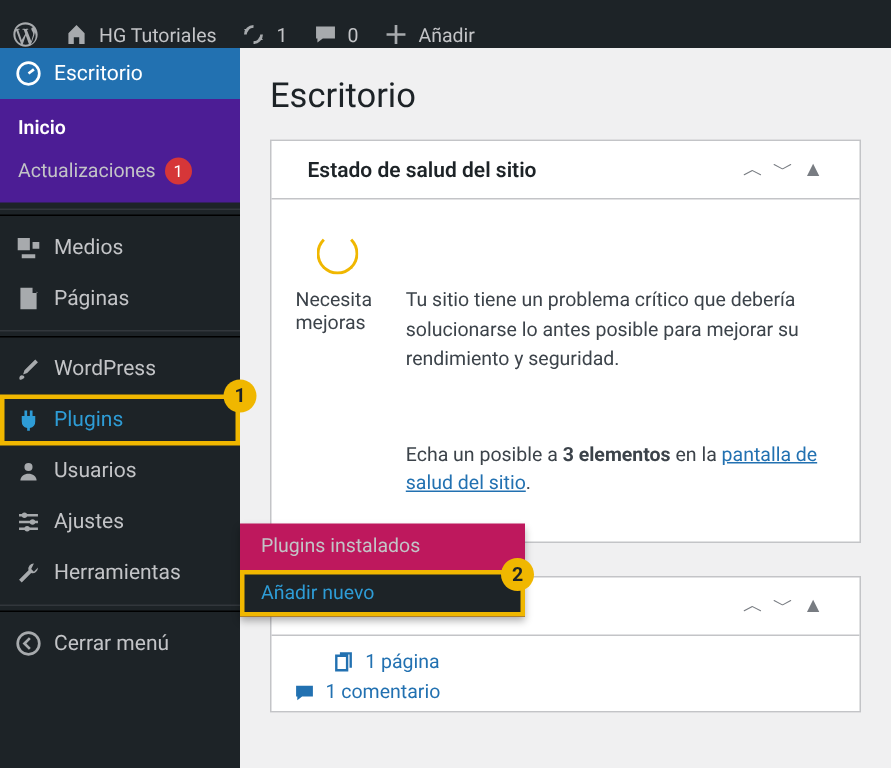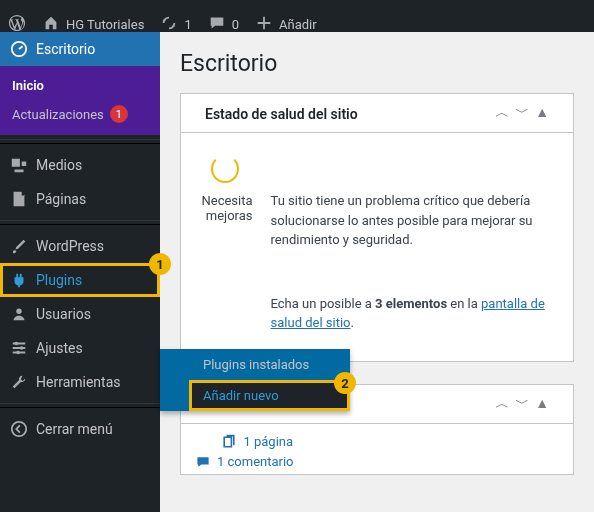--- a/index.html
+++ b/index.html
@@ -13,34 +13,34 @@
 .sidebar .item svg { width:18px; height:18px; fill:#a7aaad; flex-shrink:0; }
 .sidebar .item.current svg,.sidebar .item.open svg { fill:#fff; }
 .sidebar .sub { background:#4c1d95; padding:6px 0; }
 .sidebar .sub .subitem { padding:6px 12px; color:#fff; font-size:13px; font-weight:600; }
 .sidebar .sub .subitem.normal { color:#c3c4c7; font-weight:400; display:flex; align-items:center; gap:6px; }
 .badge { background:#d63638; color:#fff; border-radius:50%; width:18px; height:18px; display:inline-flex; align-items:center; justify-content:center; font-size:11px; }
 .sidebar .sep { height:5px; border-top:1px solid #32373c; border-bottom:1px solid #000; margin:4px 0; }
 .plugins-hl { outline:3px solid #f0b700; outline-offset:-3px; color:#2e9cd6 !important; position:relative; }
 .plugins-hl svg { fill:#2e9cd6 !important; }
 .marker { position:absolute; width:22px; height:22px; border-radius:50%; background:#f0b700; color:#1d2327; font-weight:bold; font-size:13px; display:flex; align-items:center; justify-content:center; z-index:50; }
-.flyout { position:absolute; left:160px; top:349px; width:190px; background:#0369a1; color:#c3c4c7; font-size:13px; box-shadow:0 3px 5px rgba(0,0,0,.3); z-index:40;padding-left:29px; }
+.flyout { position:absolute; left:160px; top:349px; width:190px; background:#be185d; color:#c3c4c7; font-size:13px; box-shadow:0 3px 5px rgba(0,0,0,.3); z-index:40; }
 .flyout .fi { padding:8px 14px; }
 .flyout .fi.active { background:#1d2327; color:#2e9cd6; outline:3px solid #f0b700; outline-offset:-3px; position:relative; }
 .content { position:absolute; left:160px; top:32px; width:434px; height:480px; padding:12px 20px; }
 .content h1 { font-size:23px; font-weight:400; color:#1d2327; margin:6px 0 16px; }
 .panel { background:#fff; border:1px solid #c3c4c7; margin-bottom:22px; }
 .panel-head { display:flex; align-items:flex-end; justify-content:space-between; padding:10px 24px; border-bottom:1px solid #c3c4c7; }
 .panel-head h2 { font-size:14px; font-weight:600; color:#1d2327; }
 .panel-ctrl { display:flex; gap:6px; color:#787c82; }
 .panel-ctrl span { cursor:pointer; font-size:14px; }
 .panel-body { padding:14px 16px; font-size:13px; color:#3c434a; }
 .health { display:flex; gap:18px; align-items:flex-start; }
 .spinner { width:28px; height:28px; border:2px solid #f0b700; border-top-color:transparent; border-radius:50%; margin:8px auto 10px; }
-.health .left { width:130px; text-align:right; font-size:13px; color:#3c434a; }
+.health .left { width:130px; text-align:left; font-size:13px; color:#3c434a; }
 .health .right p { margin-bottom:14px; line-height:1.5;margin-top:44px; }
 a { color:#2271b1; text-decoration:underline; }
 .minpanel { background:#fff; border:1px solid #c3c4c7; }
 .quick { display:flex; gap:20px; padding:10px 14px 4px; font-size:13px; }
 .quick .qi { display:flex; align-items:center; gap:6px; color:#2271b1; }
 .quick svg { width:16px; height:16px; fill:#2271b1; }
 .wpver { padding:6px 14px 14px; font-size:13px; color:#3c434a; line-height:1.5; }
 </style>
 </head>
 <body>

